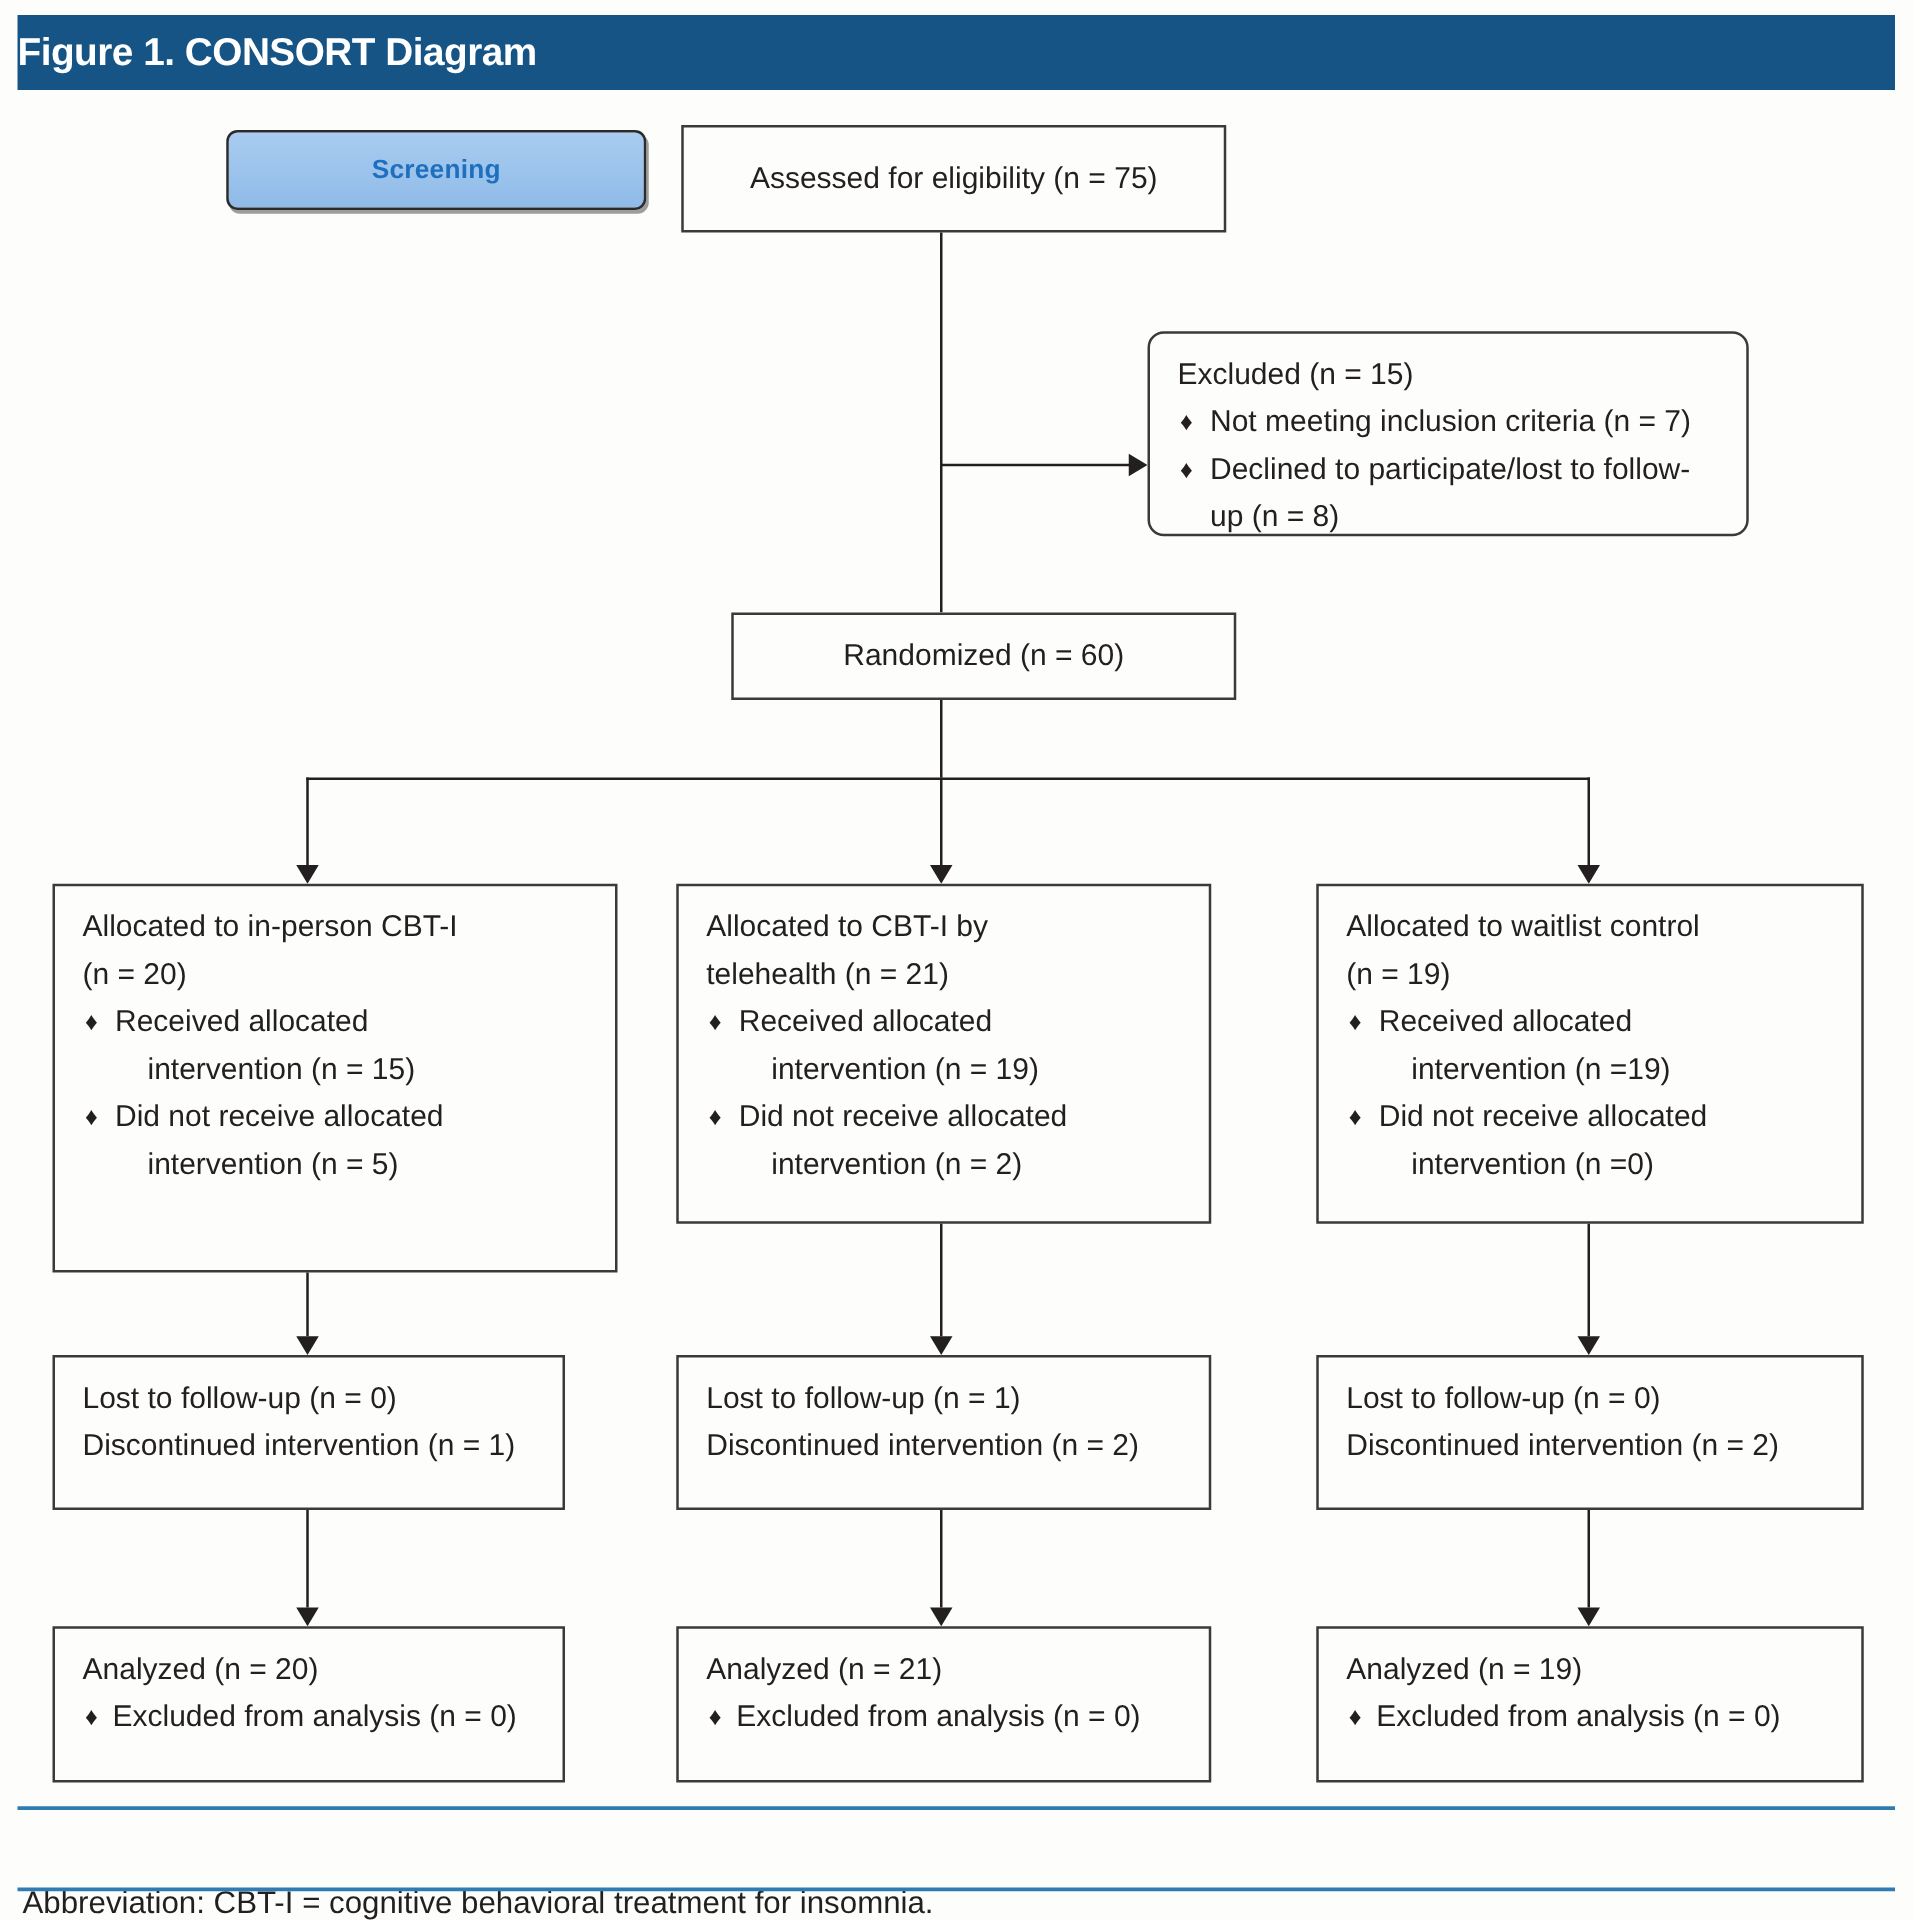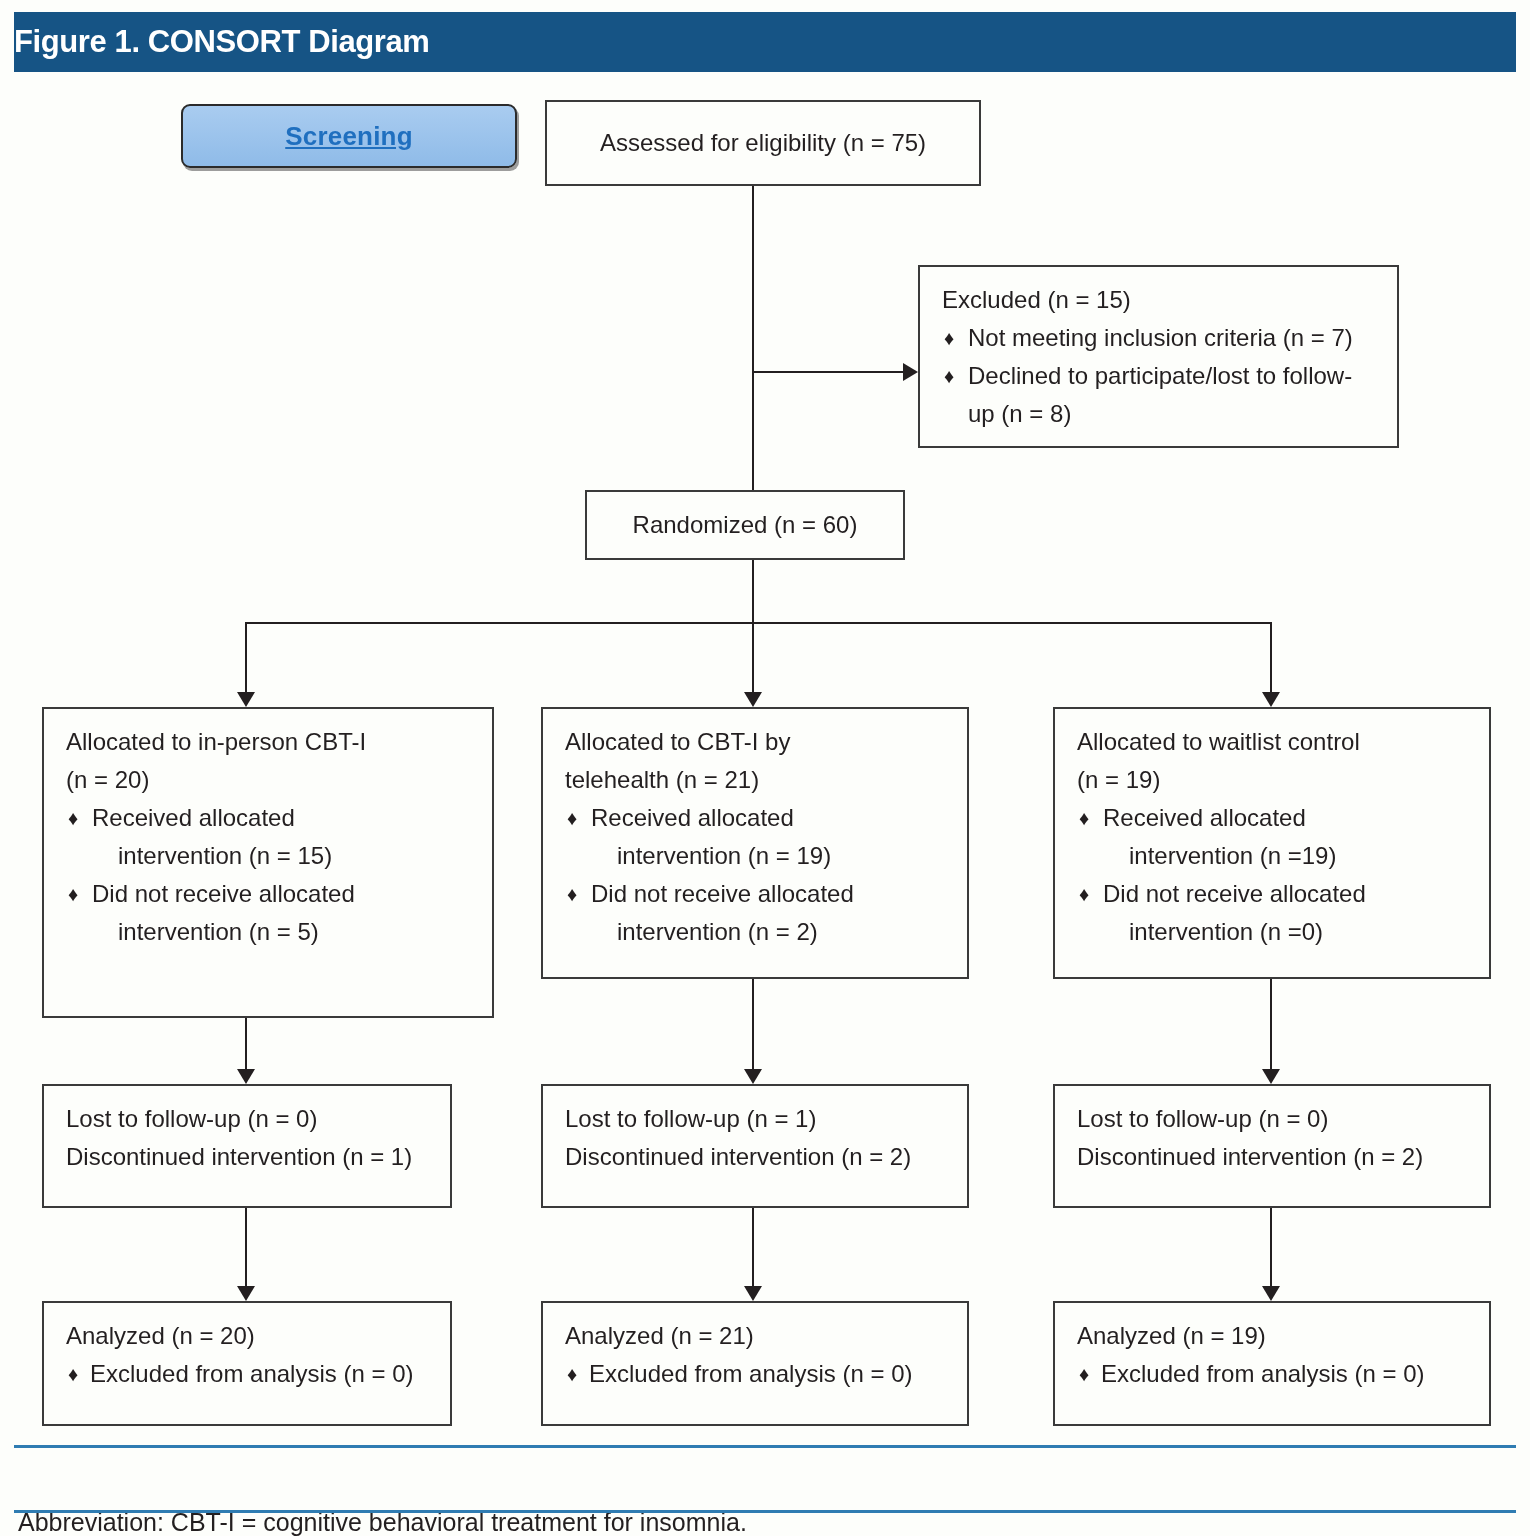--- a/index.html
+++ b/index.html
@@ -31,21 +31,21 @@
   .stage-pill{
     position:absolute;left:181px;top:104px;width:336px;height:64px;
     background:linear-gradient(#a9ccf0,#8fbbe8);
     border:2px solid #2b2b2b;
     border-radius:9px;
     box-shadow:2px 3px 0 rgba(40,40,40,.45);
     display:flex;align-items:center;justify-content:center;
     box-sizing:border-box;
   }
   .stage-pill .pill-label{
-    color:#1f6fbf;font-size:26px;font-weight:bold;letter-spacing:.2px;text-decoration:underline;
+    color:#1f6fbf;font-size:21px;font-weight:bold;letter-spacing:.2px;
   }
 
   
   .fbox{
     position:absolute;
     border:2px solid #3a3a3a;
     background:#fdfefb;
     box-sizing:border-box;
     font-size:24px;
     line-height:38px;
@@ -63,22 +63,22 @@
     white-space:normal;
   }
   ul.blist>li>.dia{
     position:absolute;left:2px;top:0;font-size:20px;line-height:38px;
   }
   ul.blist>li .cont{display:block;padding-left:26px;}
   ul.blist.tight>li{padding-left:24px;}
 
   
   #box-eligibility{left:545px;top:100px;width:436px;height:86px;}
-  #box-excluded{left:918px;top:265px;width:481px;height:183px;}
-  #box-randomized{left:585px;top:490px;width:320px;height:70px;}
+  #box-excluded{left:918px;top:265px;width:481px;height:164px;border-radius:13px;}
+  #box-randomized{left:585px;top:490px;width:404px;height:70px;}
 
   #box-alloc-1{left:42px;top:707px;width:452px;height:311px;}
   #box-alloc-2{left:541px;top:707px;width:428px;height:272px;}
   #box-alloc-3{left:1053px;top:707px;width:438px;height:272px;}
 
   #box-follow-1{left:42px;top:1084px;width:410px;height:124px;}
   #box-follow-2{left:541px;top:1084px;width:428px;height:124px;}
   #box-follow-3{left:1053px;top:1084px;width:438px;height:124px;}
 
   #box-analyzed-1{left:42px;top:1301px;width:410px;height:125px;}

